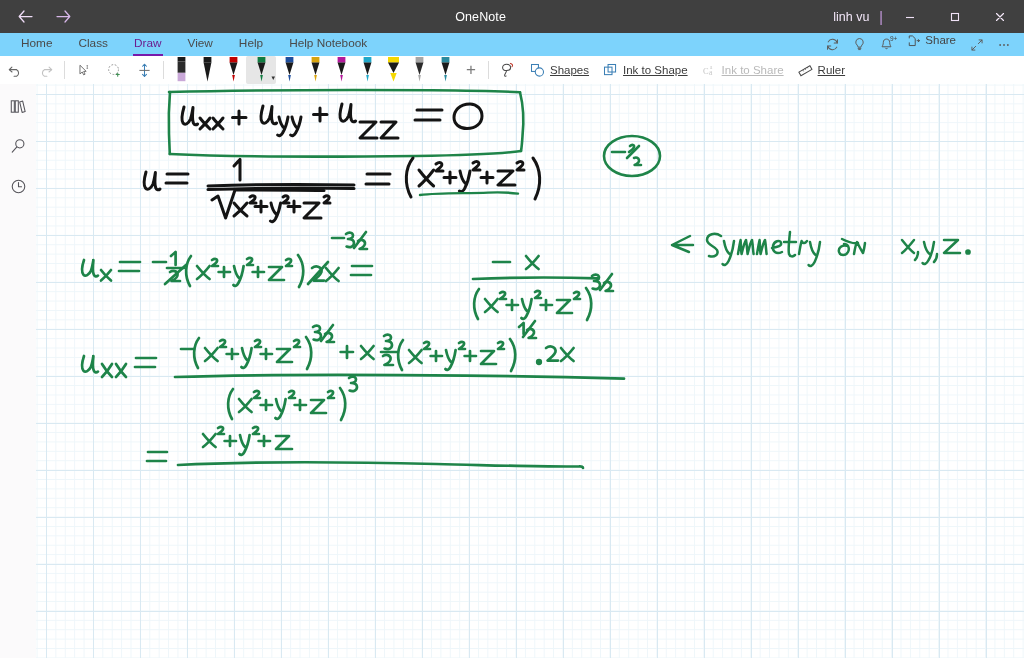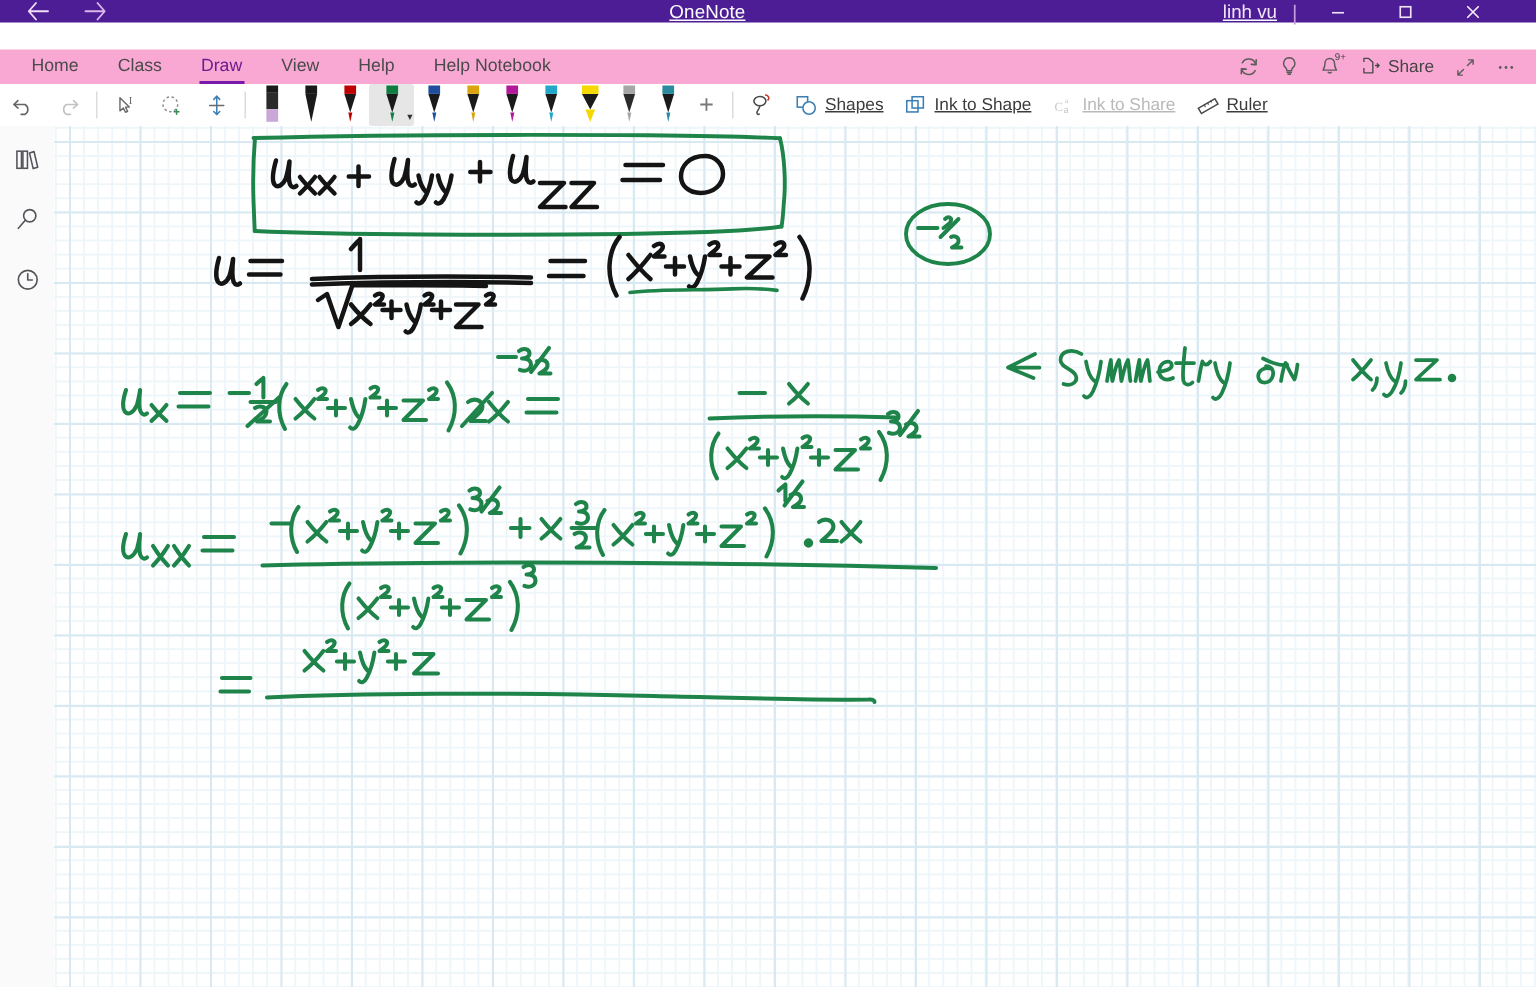--- a/index.html
+++ b/index.html
@@ -6,51 +6,51 @@
   body{
     width:1024px;height:658px;overflow:hidden;
     font-family:"Liberation Sans", sans-serif;
     background:#ffffff;
     -webkit-font-smoothing:antialiased;
   }
   .app{position:relative;width:1024px;height:658px;}
 
   
   .titlebar{
-    position:absolute;left:0;top:0;width:1024px;height:15px;
-    background:#4c1d95;color:#ffffff;display:flex;align-items:center;text-decoration:underline;
+    position:absolute;left:0;top:0;width:1024px;height:33px;
+    background:#404040;color:#ffffff;display:flex;align-items:center;
   }
   .tb-nav{display:flex;align-items:center;gap:4px;padding-left:8px;width:120px;}
   .tb-btn{width:34px;height:28px;display:flex;align-items:center;justify-content:center;
     color:#e9d5f3;font-size:16px;line-height:1;}
   .tb-title{flex:1;text-align:center;font-size:12.5px;color:#ffffff;letter-spacing:.1px;}
-  .tb-right{display:flex;align-items:center;gap:0px;padding-right:20px;}
+  .tb-right{display:flex;align-items:center;gap:0px;padding-right:2px;}
   .tb-user{font-size:12.5px;color:#f2e6f8;padding-right:10px;white-space:nowrap;}
   .tb-sep{color:#c79be0;font-size:14px;padding-right:4px;}
   .wbtn{width:45px;height:33px;display:flex;align-items:center;justify-content:center;
     color:#f0e2f7;font-size:13px;}
   .wbtn.close{font-size:15px;}
 
   
   .ribbon-tabs{
     position:absolute;left:0;top:33px;width:1024px;height:23px;
-    background:#f9a8d4;display:flex;align-items:flex-start;
+    background:#7dd3fc;display:flex;align-items:flex-start;
   }
   .tabs-left{display:flex;align-items:center;padding-left:8px;height:23px;}
   .tab{
     font-size:11.8px;color:#4a4a4a;padding:0 13px;height:23px;line-height:21px;
     position:relative;white-space:nowrap;
   }
   .tab.active{color:#6b1d8f;font-weight:normal;}
   .tab.active:after{
     content:"";position:absolute;left:12px;right:12px;bottom:0;height:2px;background:#7719aa;
   }
   .tabs-right{margin-left:auto;display:flex;align-items:center;gap:2px;padding-right:8px;height:23px;}
   .ticon{width:25px;height:22px;display:flex;align-items:center;justify-content:center;color:#5b5b5b;position:relative;}
-  .share-btn{display:flex;align-items:center;gap:4px;color:#444;font-size:11.5px;padding:0 6px;height:22px;}
+  .share-btn{display:flex;gap:4px;color:#444;font-size:11.5px;padding:0 6px;height:22px;}
   .bell-badge{position:absolute;top:1px;right:2px;font-size:6.5px;color:#444;}
 
   
   .pentoolbar{
     position:absolute;left:0;top:56px;width:1024px;height:28px;
     background:#ffffff;display:flex;align-items:center;border-bottom:1px solid #eceaee;
   }
   .tool{width:30px;height:26px;display:flex;align-items:center;justify-content:center;color:#5a5a5a;}
   .tool.dim{color:#bdbdbd;}
   .divider{width:1px;height:18px;background:#dcdcdc;margin:0 4px;}

